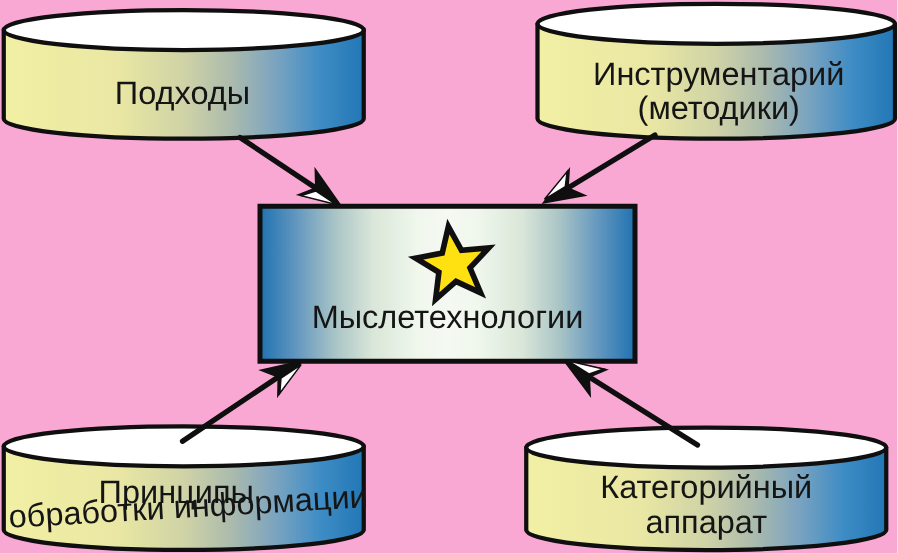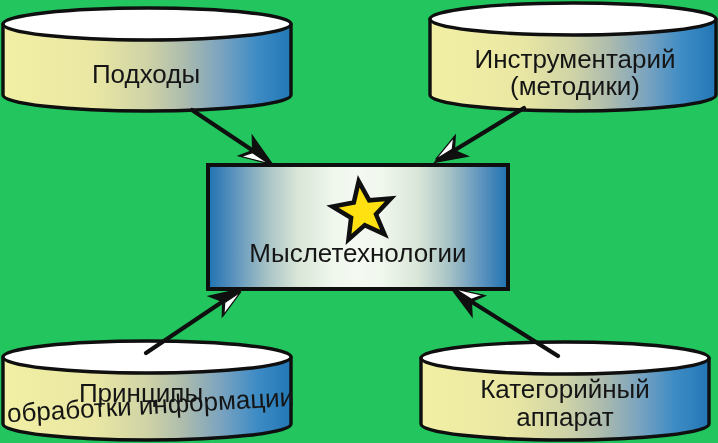--- a/index.html
+++ b/index.html
@@ -1,20 +1,20 @@
 <!DOCTYPE html>
 <html><head>
 <meta charset="utf-8">
 <style>
   html, body { margin: 0; padding: 0; background: #ffffff; }
   .stage {
     position: relative;
     width: 718px;
     height: 443px;
-    background: #22c55e;
+    background: #f9a8d4;
     font-family: "Liberation Sans", sans-serif;
     overflow: hidden;
   }
   svg { display: block; }
   text {
     font-family: "Liberation Sans", sans-serif;
     fill: #151515;
     font-size: 26px;
     text-anchor: middle;
   }

